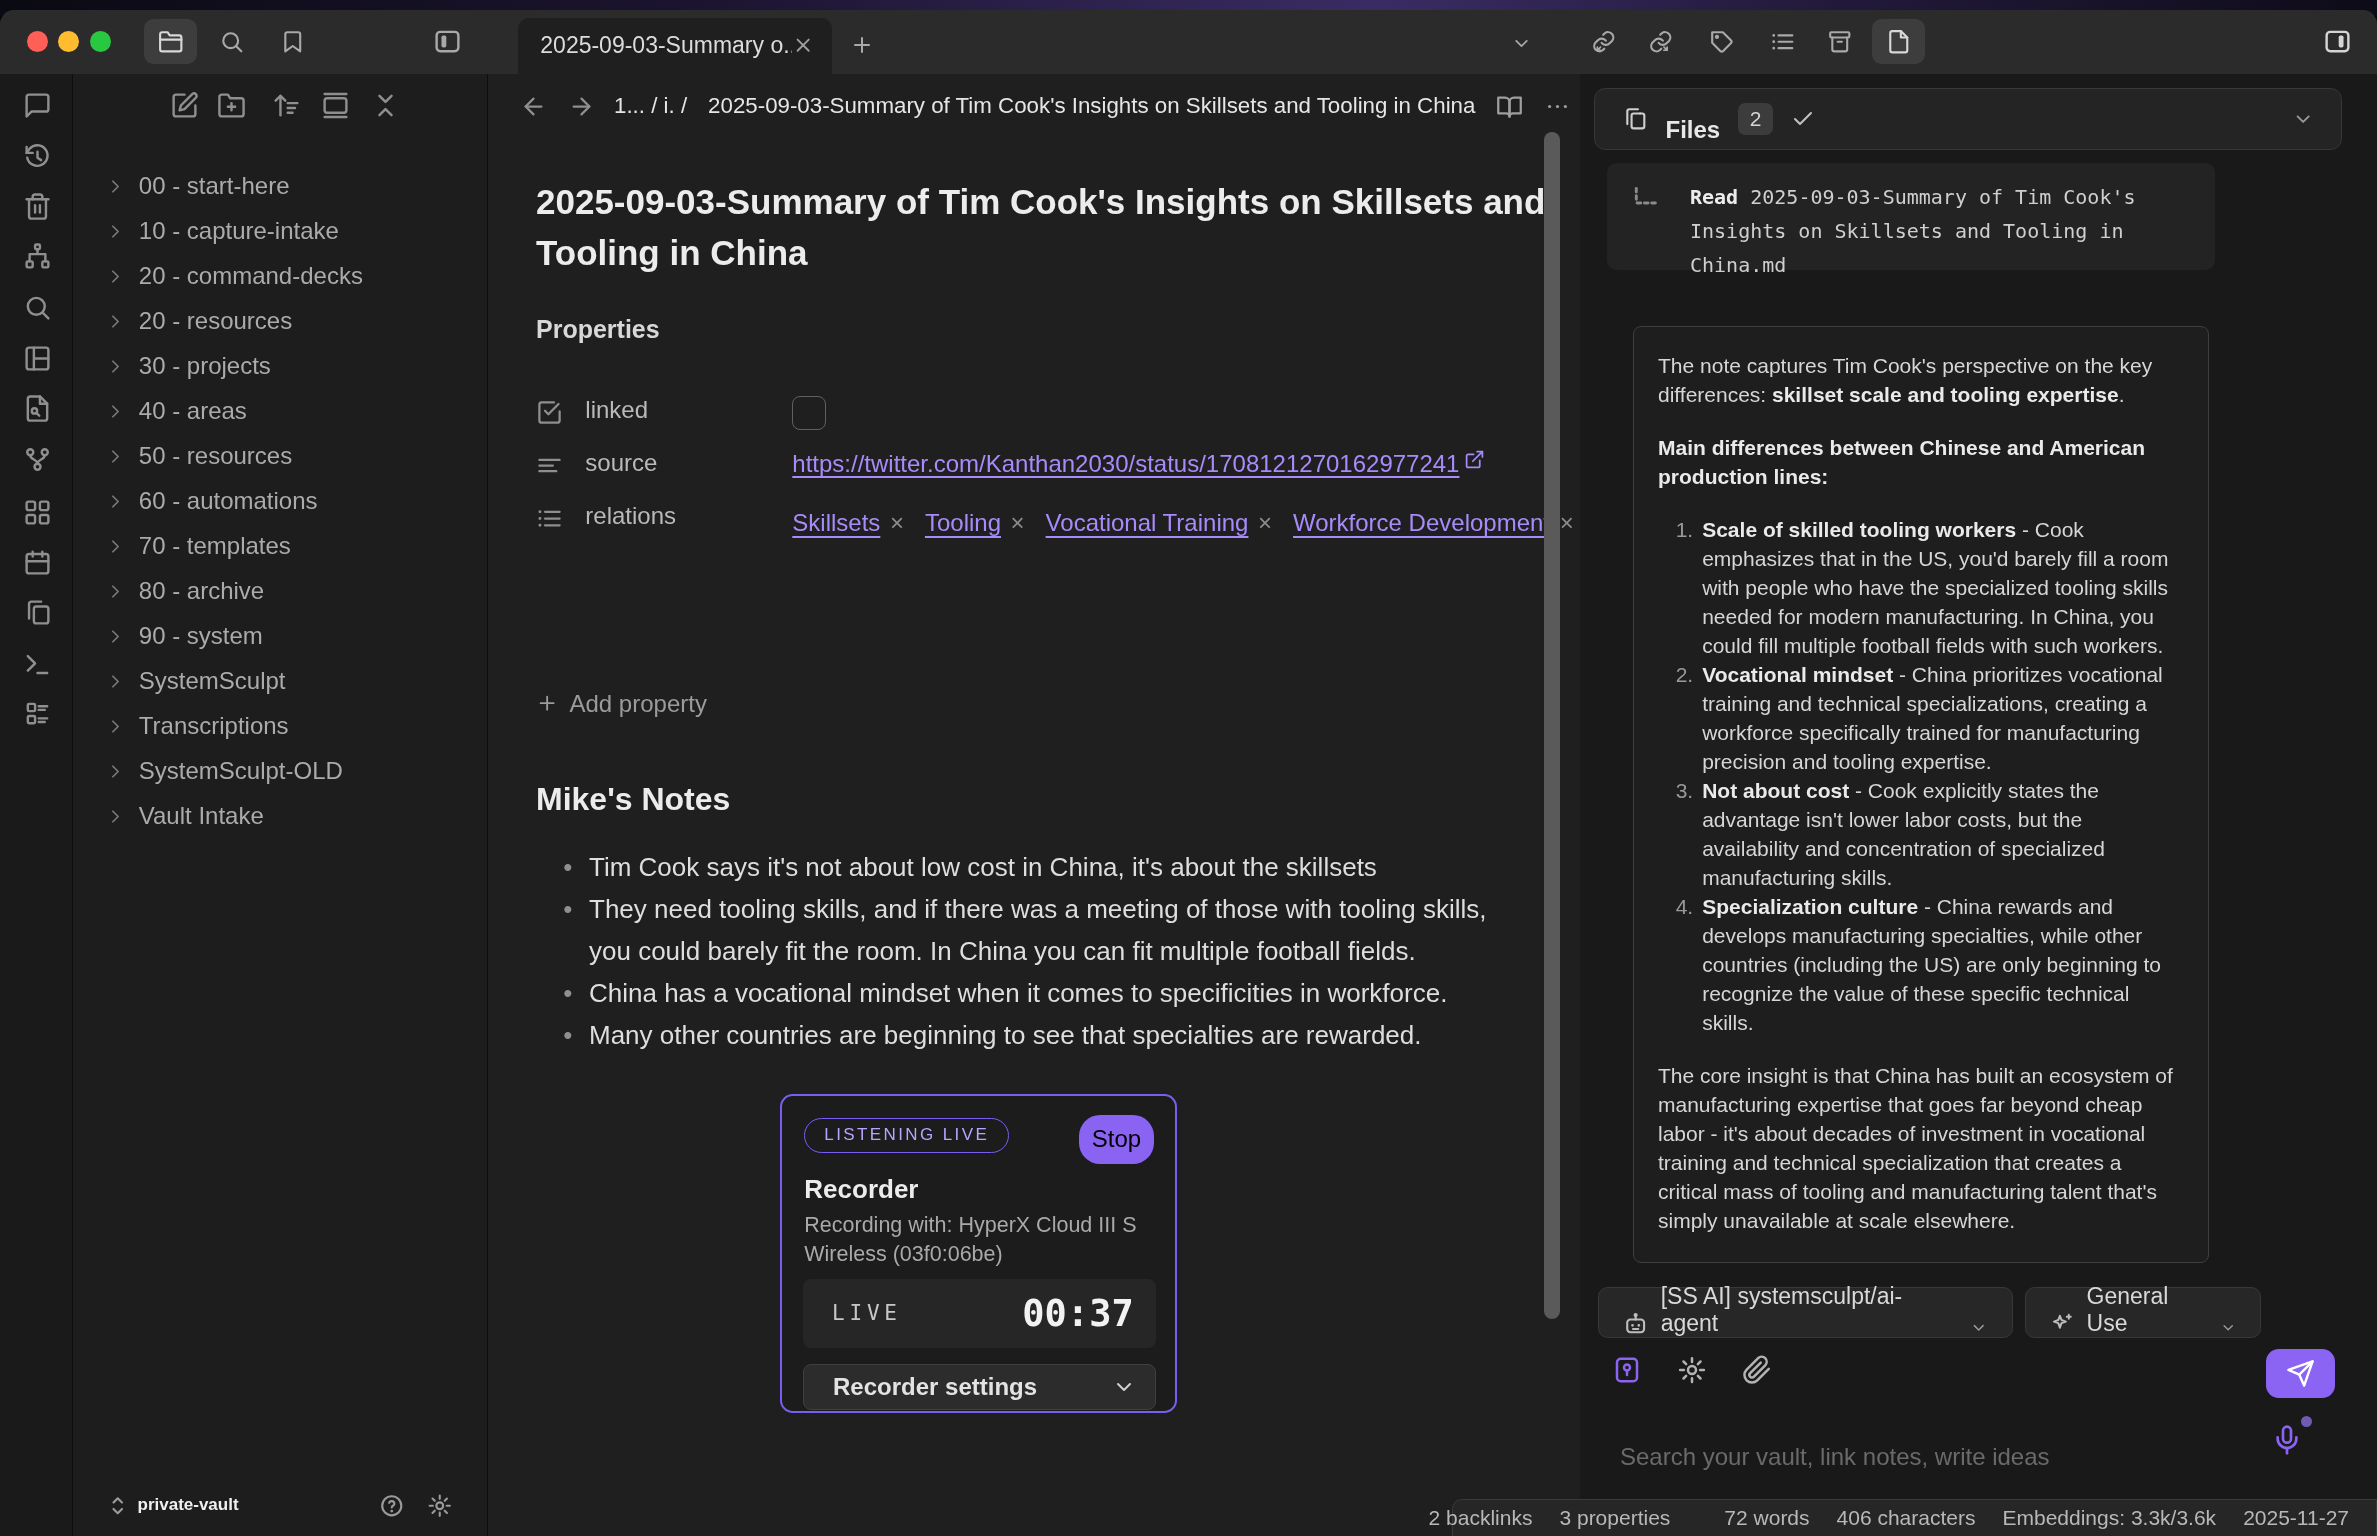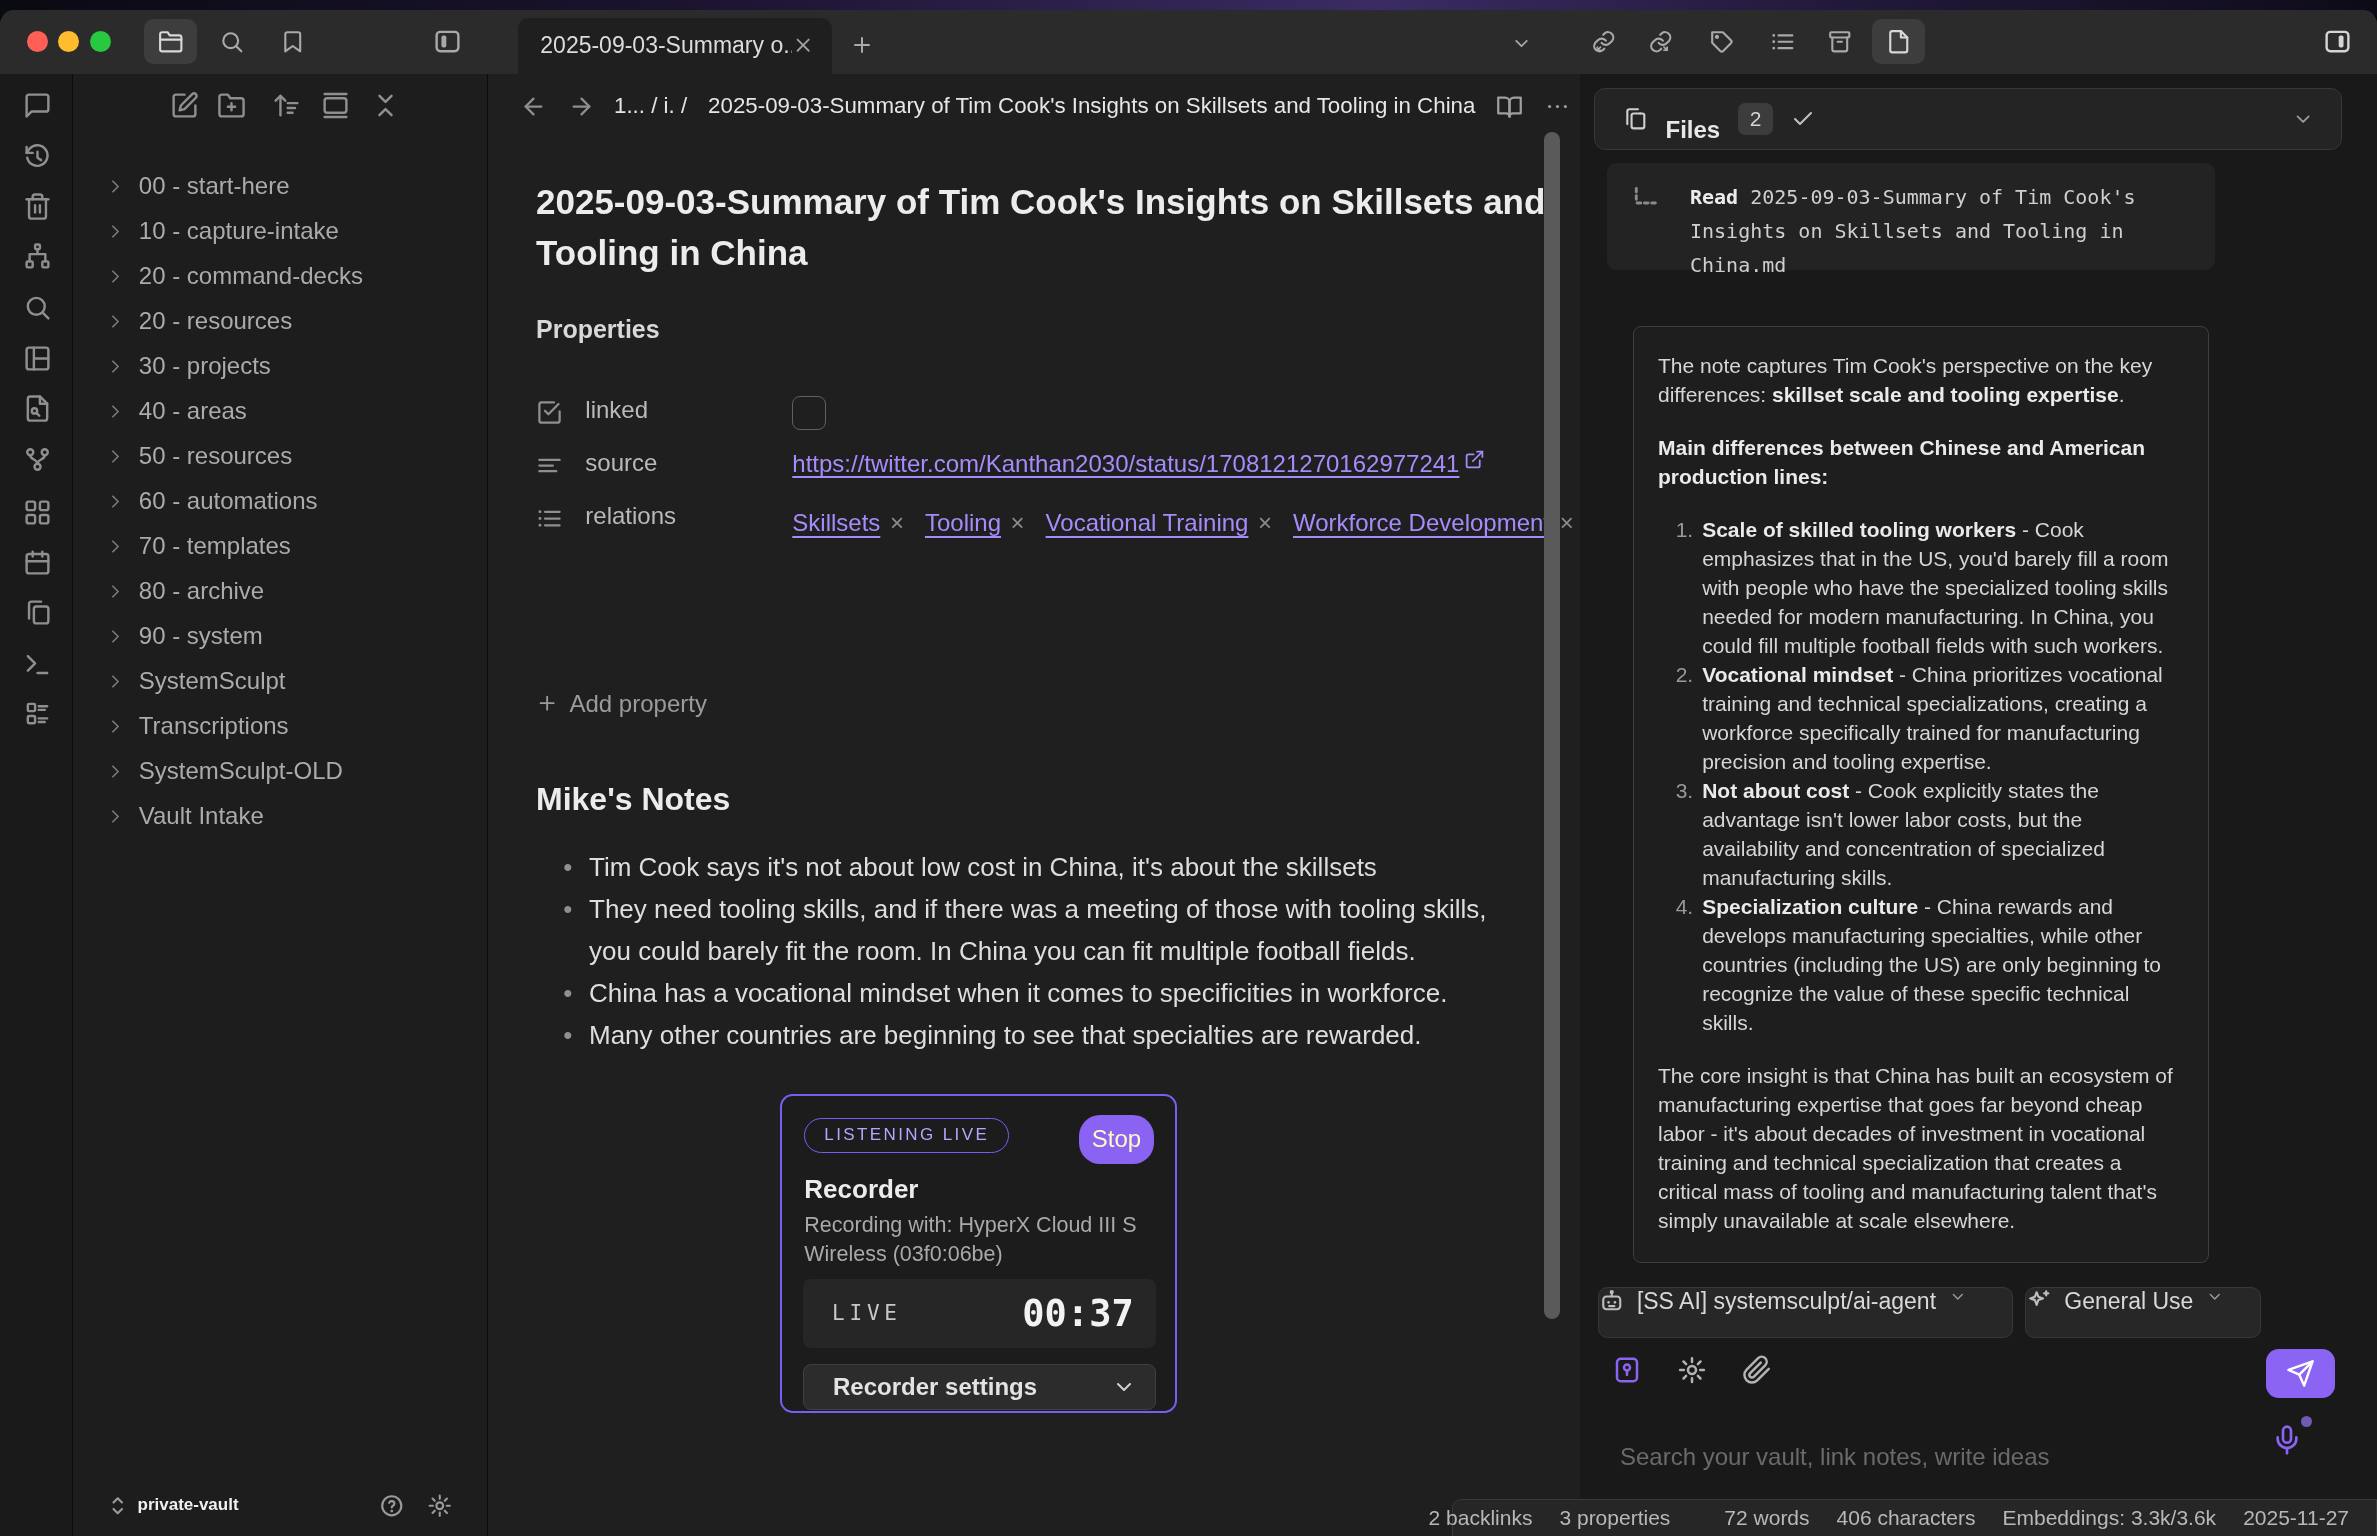--- a/index.html
+++ b/index.html
@@ -65,21 +65,21 @@
   .notes-list { position:absolute; left:70px; top:772px; width:957px; list-style:none; }
   .notes-list li { position:relative; padding-left:29px; font-size:26px; line-height:42px; color:#dedede; }
   .notes-list li::before { content:"•"; position:absolute; left:3.2px; color:#8f8f8f; }
 
   
   .recorder { position:absolute; left:290px; top:1020px; width:397px; height:319px; border:2.4px solid #7b5cf5;
     border-radius:12.8px; background:#1c1c1c;padding-left:48px; }
   .rec-badge { position:absolute; left:22.3px; top:22.3px; border:1.6px solid #7b5cf5; border-radius:797px;
     padding:6.4px 19px; font-size:17px; letter-spacing:2.4px; color:#b9a4ff; }
   .stop-btn { position:absolute; right:21px; top:19px; width:75px; height:49px; background:#8a63f2; border:none;
-    border-radius:21px; color:#fef9c3; font-size:24px; font-family:inherit;text-align:center; }
+    border-radius:21px; color:#000000; font-size:24px; font-family:inherit;text-align:center; }
   .rec-title { position:absolute; left:22.3px; top:78px; font-size:26px; font-weight:700; color:#ececec; }
   .rec-device { position:absolute; left:22.3px; top:115px; width:351px; font-size:21.5px; line-height:29.5px; color:#a9a9a9; }
   .live-box { position:absolute; left:21px; top:183px; width:353px; height:69px; background:#262626; border-radius:8px;
     display:flex; align-items:center; padding:0 22.3px 0 29px; }
   .live-label { font-family:"DejaVu Sans Mono", monospace; font-size:21px; letter-spacing:4.8px; color:#c7c7c7; flex:1; }
   .live-time { font-family:"DejaVu Sans Mono", monospace; font-size:37px; font-weight:700; color:#f2f2f2; }
   .rec-settings { position:absolute; left:21px; top:268px; width:353px; height:46px; background:#2c2c2c; border:0.8px solid #3f3f3f;
     border-radius:8px; display:flex; align-items:center; padding:0 19px 0 29px; }
   .rec-settings span { font-size:24px; font-weight:600; color:#e3e3e3; flex:1; }
   .rec-settings .cic { width:24px; height:24px; color:#cfcfcf; }
@@ -103,21 +103,21 @@
 
   .resp-card { position:absolute; left:53px; top:252px; width:576px; background:#1e1e1e; border:1.6px solid #3e3e3e;
     border-radius:8px; padding:24px 24px 27px 24px; font-size:21px; line-height:29px; color:#d6d6d6; }
   .resp-card b { color:#eaeaea; }
   .resp-card .gap { margin-top:24px; }
   .resp-card ol { margin-top:24px; padding-left:41px; }
   .resp-card li { padding-left:3.2px; }
   .resp-card li::marker { color:#9a9a9a; }
 
   .model-btn { position:absolute; top:1213px; height:51px; background:#272727; border:0.8px solid #383838; border-radius:9.6px;
-    display:flex; align-items:flex-start; padding:0 0; gap:12.8px; color:#d9d9d9; font-size:23px; }
+    display:flex; align-items:flex-end; padding:0 24px; gap:12.8px; color:#d9d9d9; font-size:23px; }
   .model-btn .mic { width:25.5px; height:25.5px; color:#bdbdbd; }
   .model-btn .cic { width:17.6px; height:17.6px; color:#9a9a9a; }
   .chat-icons { position:absolute; left:32px; top:1281px; display:flex; align-items:center; gap:35px; }
   .chat-icons .ci { width:30px; height:30px; color:#b3b3b3; }
   .chat-icons .ci.accent { color:#8b64f3; }
   .send-btn { position:absolute; left:686px; top:1275px; width:69px; height:49px; background:#8b64f3; border:none;
     border-radius:12.8px; display:flex; align-items:center; justify-content:center; color:#fff; }
   .send-btn svg { width:29px; height:29px; }
   .chat-input { position:absolute; left:40px; top:1359px; width:606px; height:48px; background:transparent; border:none;
     outline:none; font-family:inherit; font-size:24px; color:#cfcfcf; }

